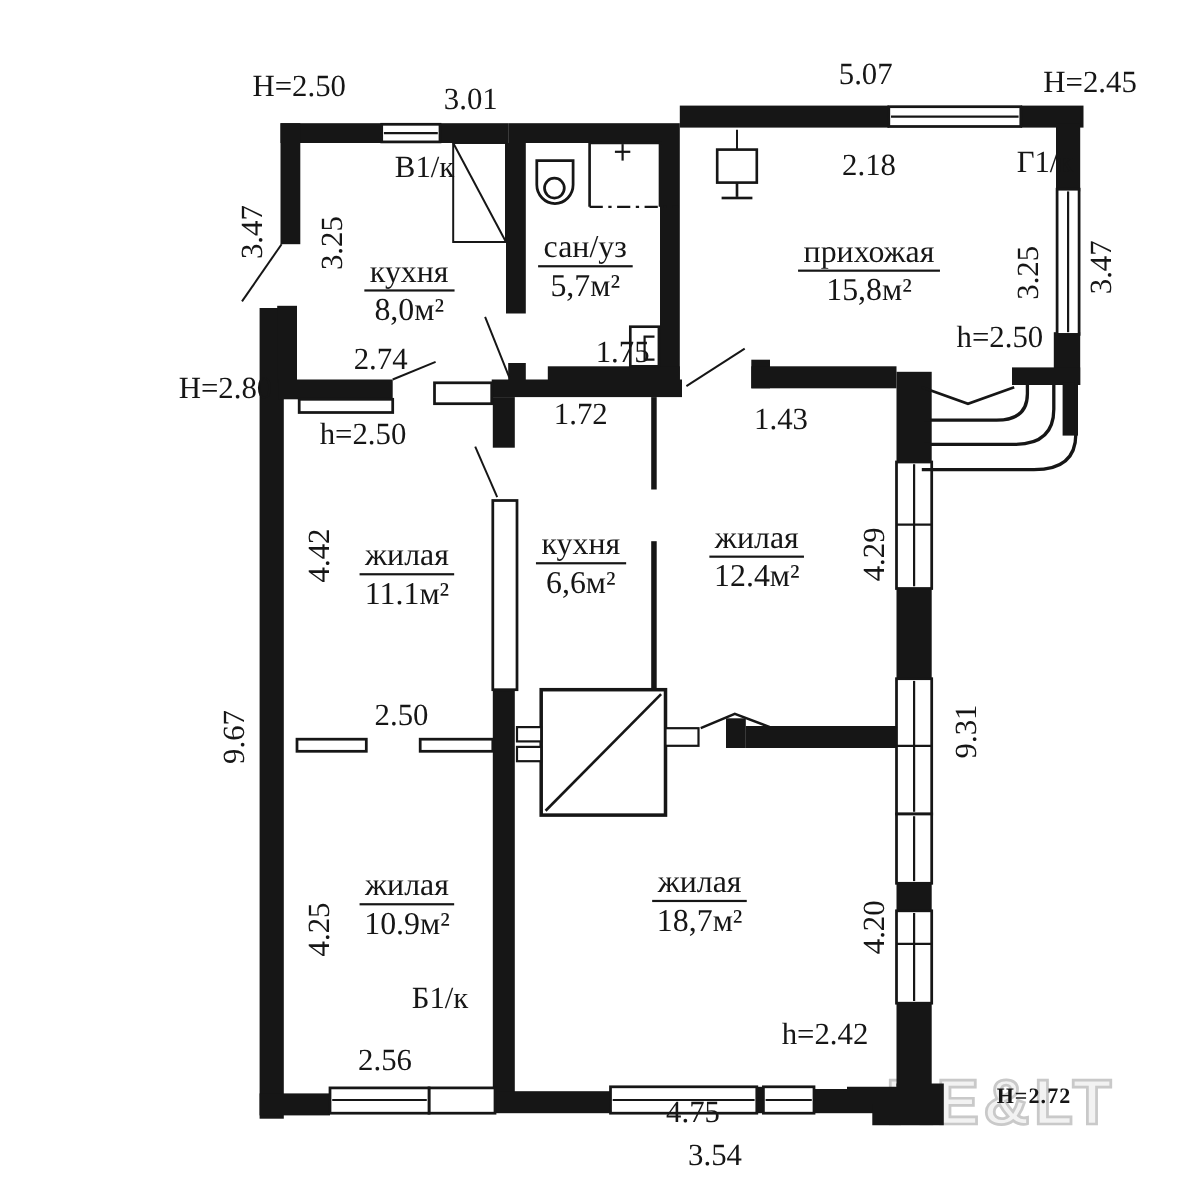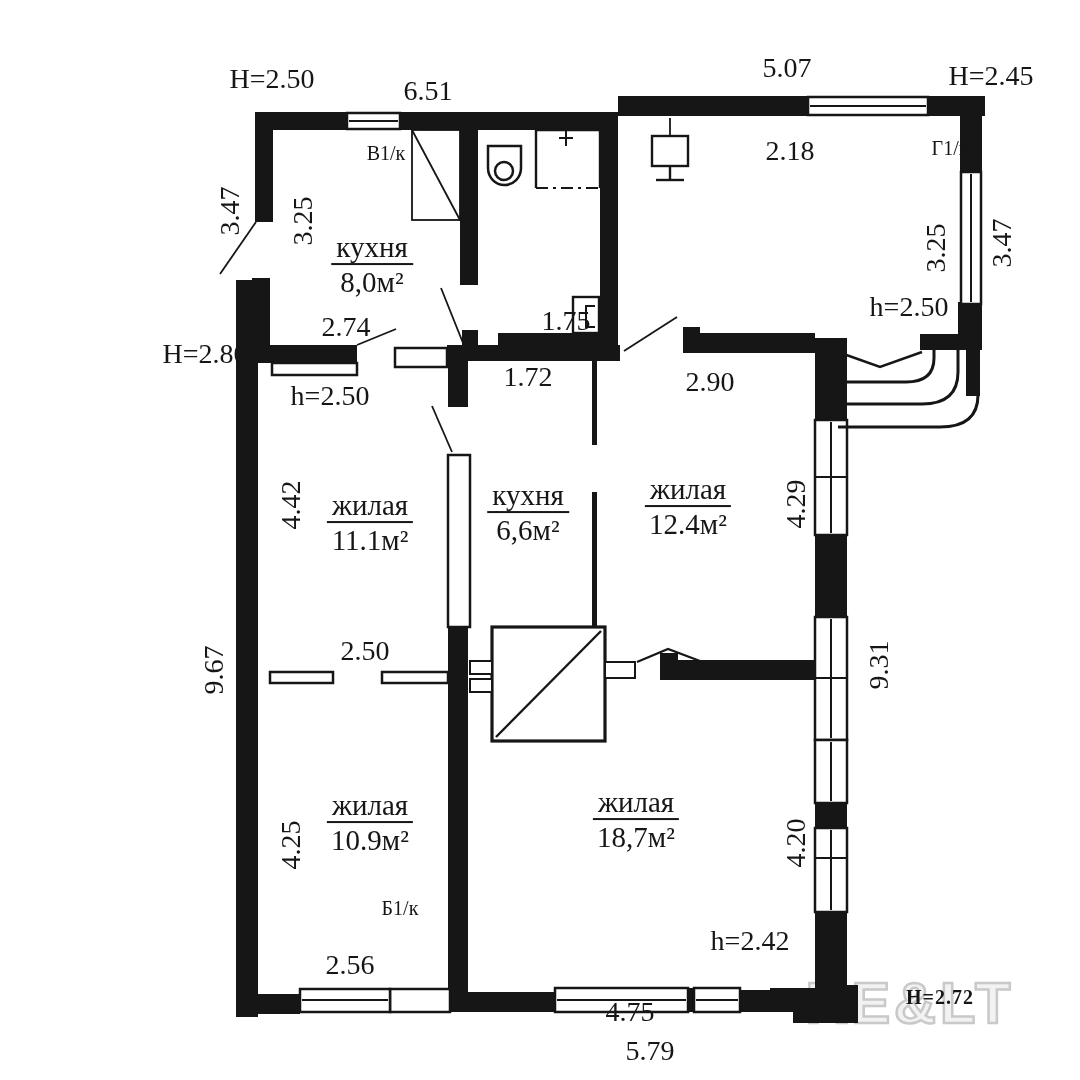--- a/index.html
+++ b/index.html
@@ -7,21 +7,21 @@
         font-family:"Liberation Serif", serif;color:#161616;}
   .plan svg{position:absolute;left:0;top:0;z-index:2;}
   .lbl{position:absolute;z-index:3;transform:translate(-50%,-50%);
        font-size:28px;white-space:nowrap;color:#161616;}
   .rot{transform:translate(-50%,-50%) rotate(-90deg);}
   .bold{font-weight:bold;font-size:20px;letter-spacing:1px;}
   .room{position:absolute;z-index:3;transform:translate(-50%,-50%);
         display:flex;flex-direction:column;align-items:center;white-space:nowrap;}
   .rname{font-size:29px;border-bottom:2px solid #161616;padding:0 5px 1px;line-height:1.05;}
   .rarea{font-size:29px;padding-top:2px;line-height:1.05;}
-  .blk{font-size:20px;}
+  .blk{font-size:28px;}
   .wm{position:absolute;z-index:1;transform:translate(-50%,-50%);
       font-family:"Liberation Sans", sans-serif;font-weight:bold;font-size:58px;
       letter-spacing:4px;color:#f2f2f2;-webkit-text-stroke:2.5px #c9c9c9;}
 </style>
 </head>
 <body>
 
 <div class="plan">
 
   <div class="wm" style="left:910px;top:1002px">RE&amp;LT</div>
@@ -151,47 +151,55 @@
   <div class="lbl" style="left:205px;top:354px">H=2.80</div>
   <div class="lbl" style="left:909px;top:307px">h=2.50</div>
   <div class="lbl" style="left:330px;top:396px">h=2.50</div>
   <div class="lbl" style="left:750px;top:941px">h=2.42</div>
   <div class="lbl bold" style="left:940px;top:997px">H=2.72</div>
 
   <div class="lbl blk" style="left:386px;top:153px">В1/к</div>
   <div class="lbl blk" style="left:950px;top:148px">Г1/к</div>
   <div class="lbl blk" style="left:400px;top:908px">Б1/к</div>
 
-  <div class="lbl" style="left:428px;top:91px">6.51</div>
+  <div class="lbl" style="left:428px;top:91px">3.01</div>
   <div class="lbl" style="left:787px;top:68px">5.07</div>
   <div class="lbl" style="left:790px;top:151px">2.18</div>
   <div class="lbl" style="left:346px;top:327px">2.74</div>
   <div class="lbl" style="left:566px;top:321px">1.75</div>
   <div class="lbl" style="left:528px;top:377px">1.72</div>
-  <div class="lbl" style="left:710px;top:382px">2.90</div>
+  <div class="lbl" style="left:710px;top:382px">1.43</div>
   <div class="lbl" style="left:365px;top:651px">2.50</div>
   <div class="lbl" style="left:350px;top:965px">2.56</div>
   <div class="lbl" style="left:630px;top:1012px">4.75</div>
-  <div class="lbl" style="left:650px;top:1051px">5.79</div>
+  <div class="lbl" style="left:650px;top:1051px">3.54</div>
 
   <div class="lbl rot" style="left:230px;top:211px">3.47</div>
   <div class="lbl rot" style="left:303px;top:221px">3.25</div>
   <div class="lbl rot" style="left:936px;top:248px">3.25</div>
   <div class="lbl rot" style="left:1002px;top:243px">3.47</div>
   <div class="lbl rot" style="left:291px;top:505px">4.42</div>
   <div class="lbl rot" style="left:796px;top:504px">4.29</div>
   <div class="lbl rot" style="left:214px;top:670px">9.67</div>
   <div class="lbl rot" style="left:879px;top:665px">9.31</div>
   <div class="lbl rot" style="left:291px;top:845px">4.25</div>
   <div class="lbl rot" style="left:796px;top:843px">4.20</div>
 
   <div class="room" style="left:372px;top:265px">
     <div class="rname">кухня</div>
     <div class="rarea">8,0м²</div>
   </div>
+  <div class="room" style="left:532px;top:243px">
+    <div class="rname">сан/уз</div>
+    <div class="rarea">5,7м²</div>
+  </div>
+  <div class="room" style="left:790px;top:247px">
+    <div class="rname">прихожая</div>
+    <div class="rarea">15,8м²</div>
+  </div>
   <div class="room" style="left:370px;top:523px">
     <div class="rname">жилая</div>
     <div class="rarea">11.1м²</div>
   </div>
   <div class="room" style="left:528px;top:513px">
     <div class="rname">кухня</div>
     <div class="rarea">6,6м²</div>
   </div>
   <div class="room" style="left:688px;top:507px">
     <div class="rname">жилая</div>

